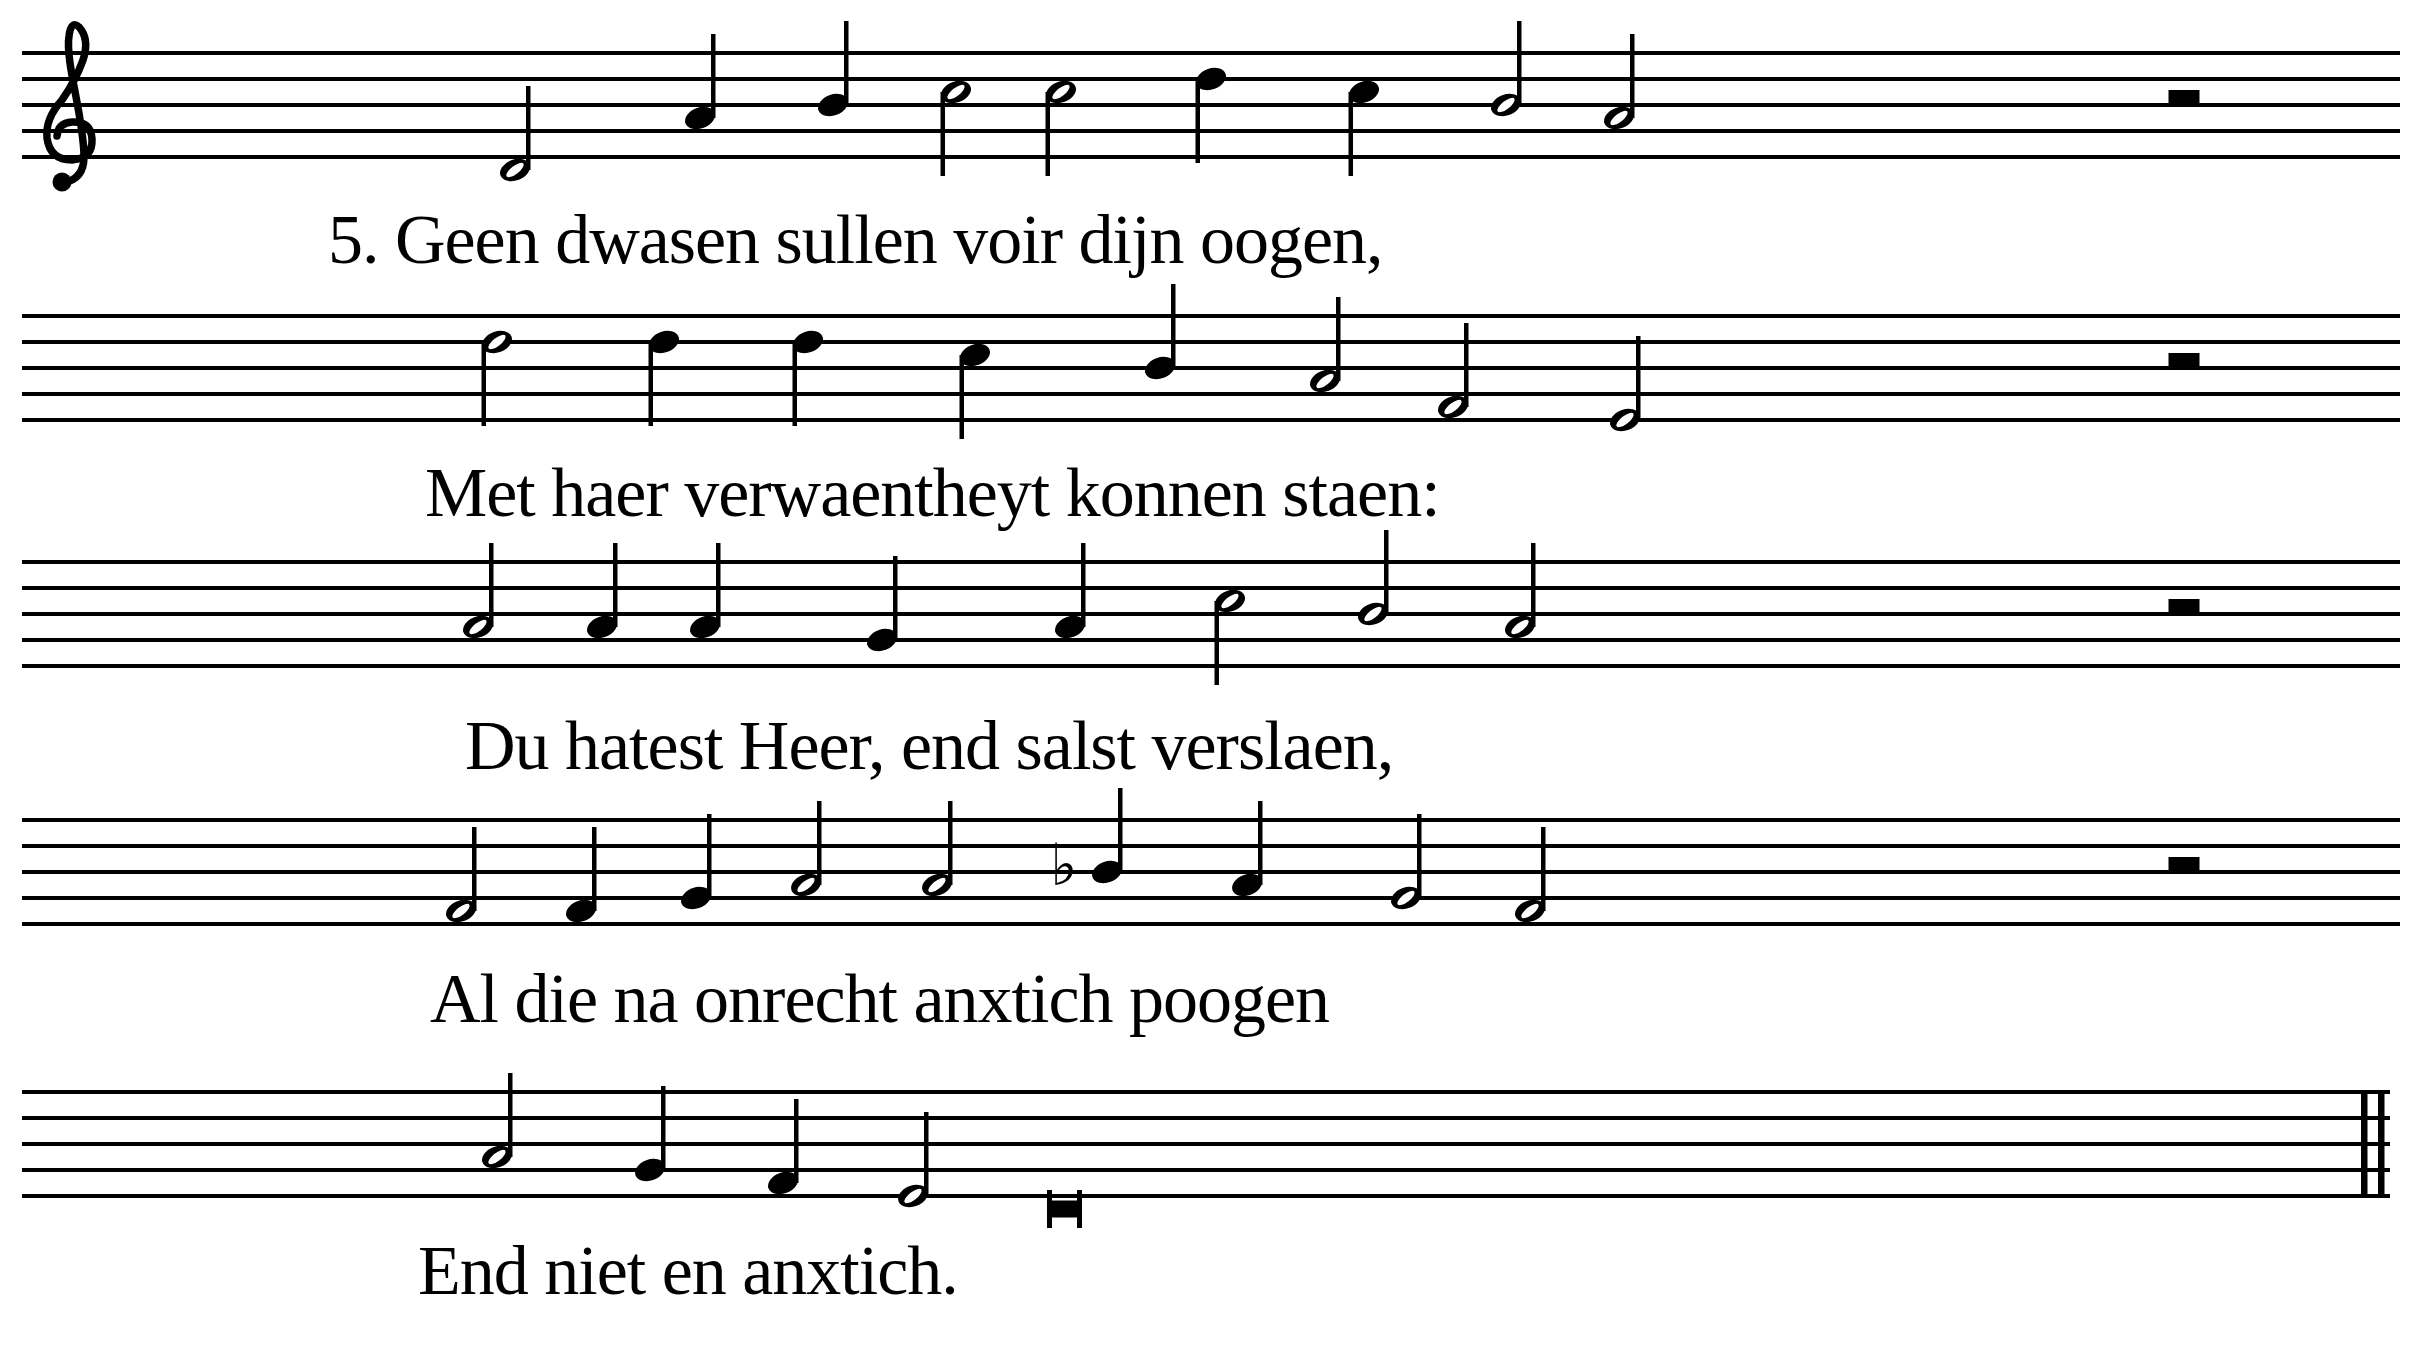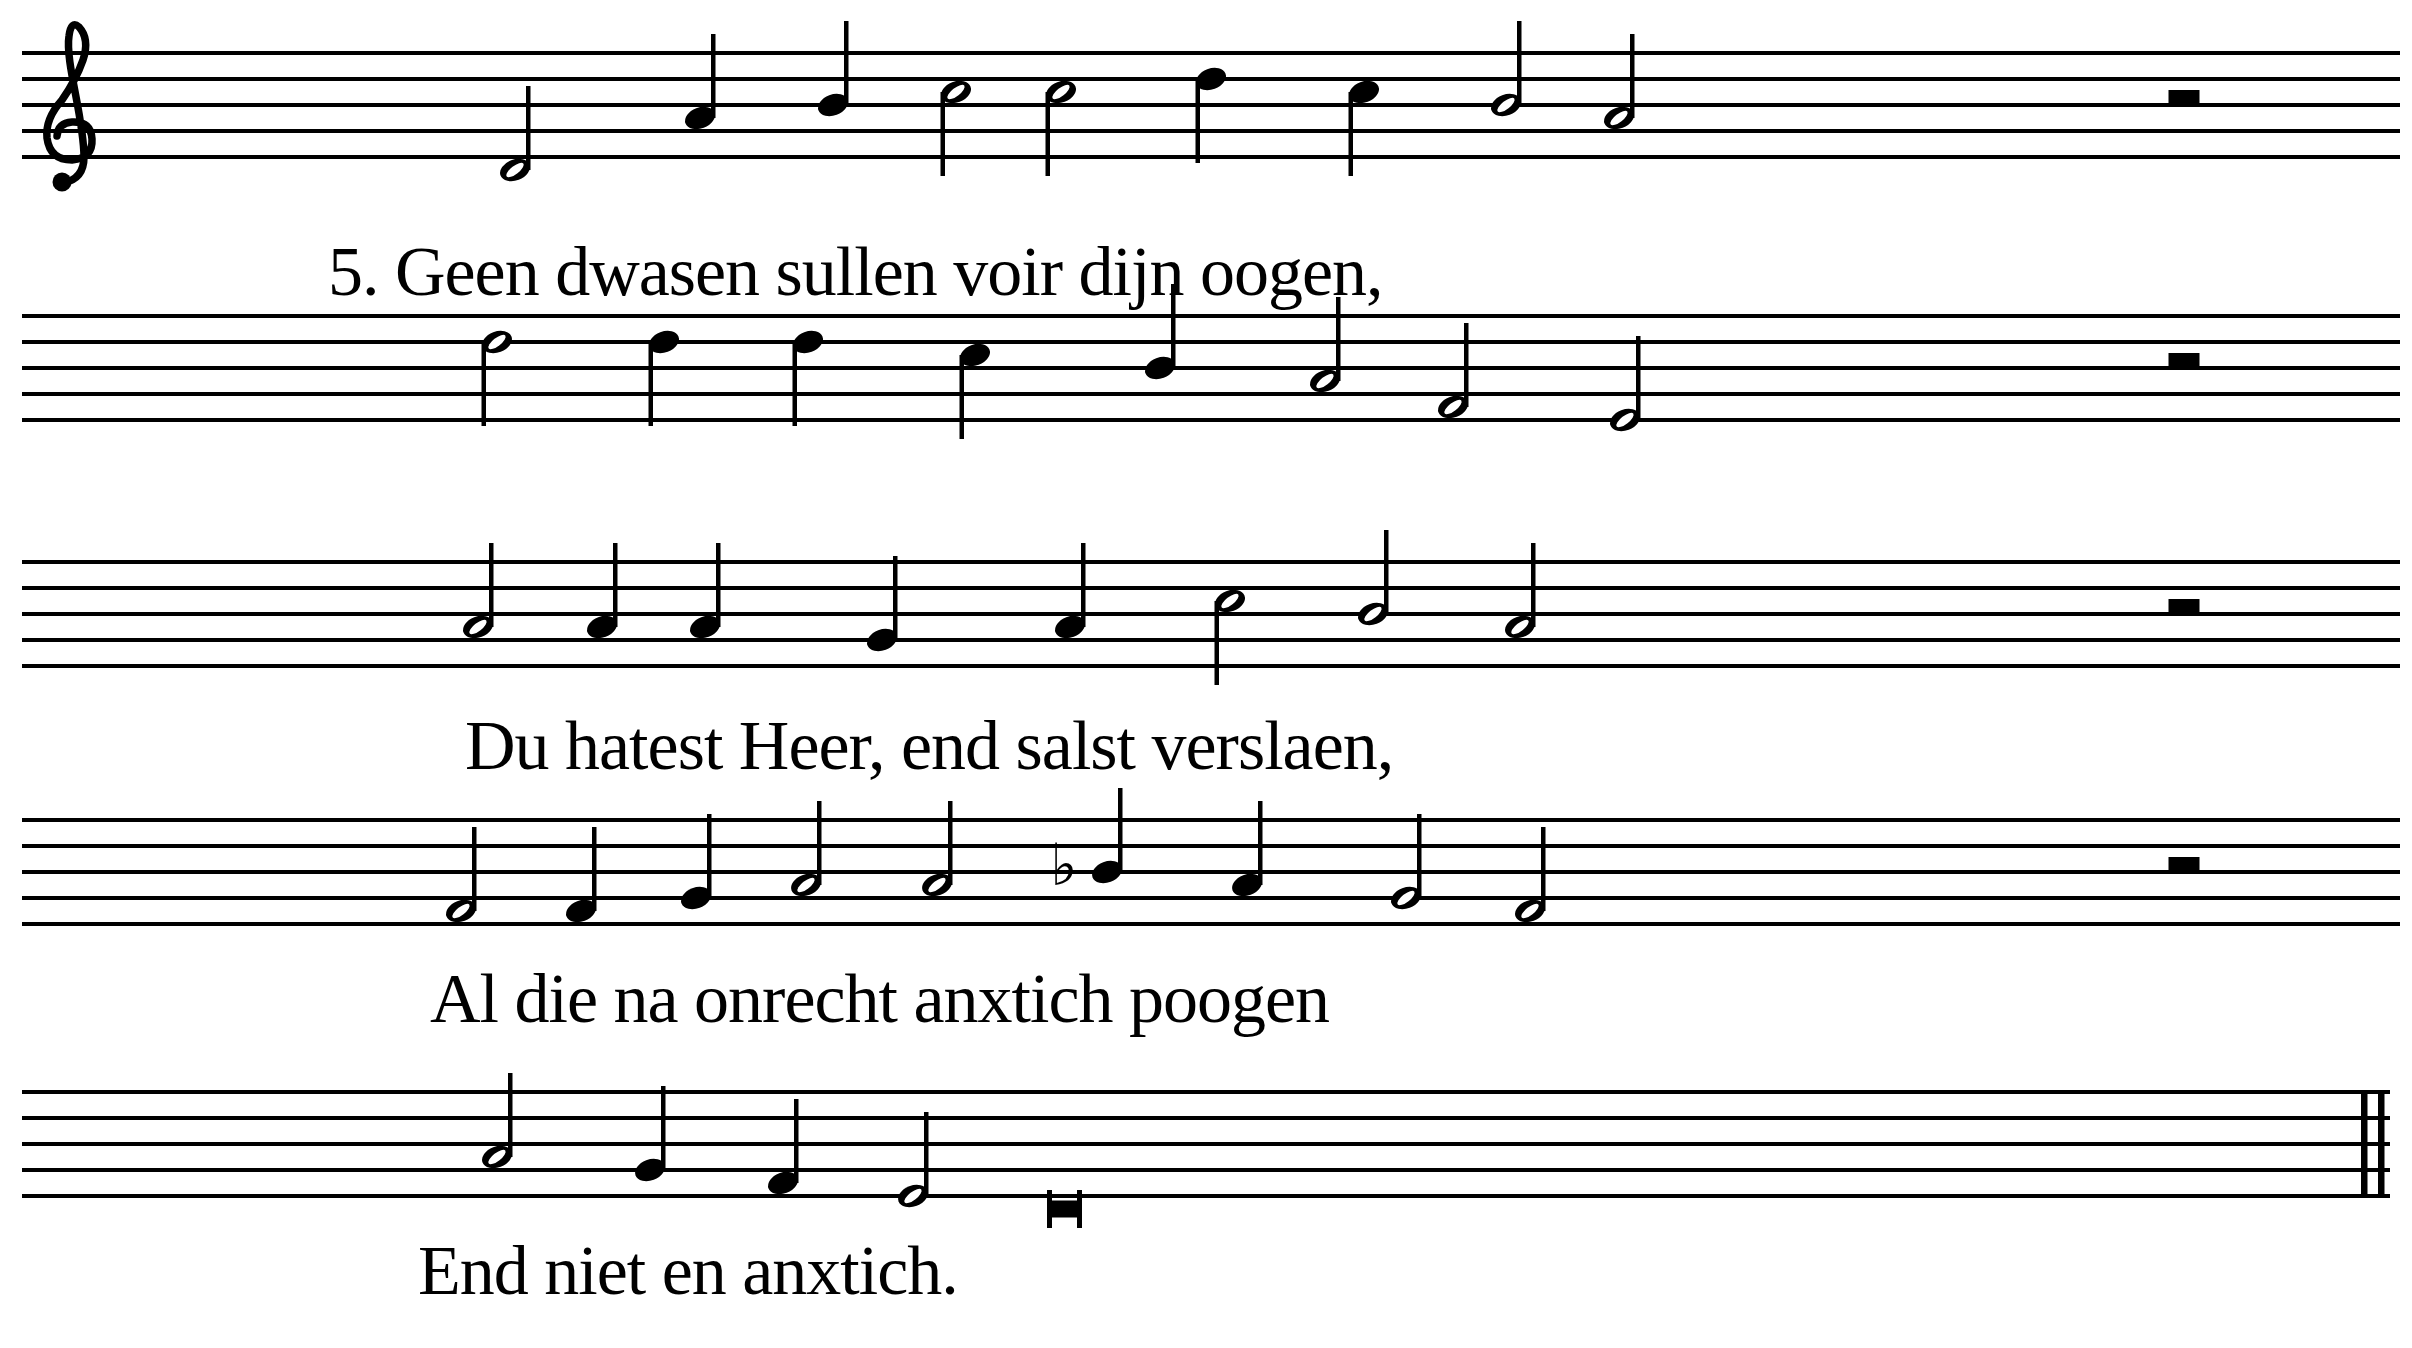--- a/index.html
+++ b/index.html
@@ -243,17 +243,18 @@
         <g>
           <rect x="1047" y="1190" width="5" height="38" fill="#000000"></rect>
           <rect x="1077" y="1190" width="5" height="38" fill="#000000"></rect>
           <rect x="1047" y="1200.5" width="35" height="17" fill="#000000"></rect>
         </g>
         <rect x="2361" y="1090" width="6.5" height="108" fill="#000000"></rect>
         <rect x="2378" y="1090" width="6.5" height="108" fill="#000000"></rect>
       </g>
     </svg>
 
-  <div class="lyric" style="left: 328px; top: 200px; margin-top: 32px;">5. Geen dwasen sullen voir dijn oogen,</div>
+  <div class="lyric" style="left: 328px; top: 200px;">5. Geen dwasen sullen voir dijn oogen,</div>
+  <div class="lyric" style="left: 425px; top: 453px;">Met haer verwaentheyt konnen staen:</div>
   <div class="lyric" style="left: 425px; top: 706px; margin-left: 40px;">Du hatest Heer, end salst verslaen,</div>
   <div class="lyric" style="left: 430px; top: 959px;">Al die na onrecht anxtich poogen</div>
   <div class="lyric" style="left: 418px; top: 1231px;">End niet en anxtich.</div>
 </div>
 
 </body></html>

